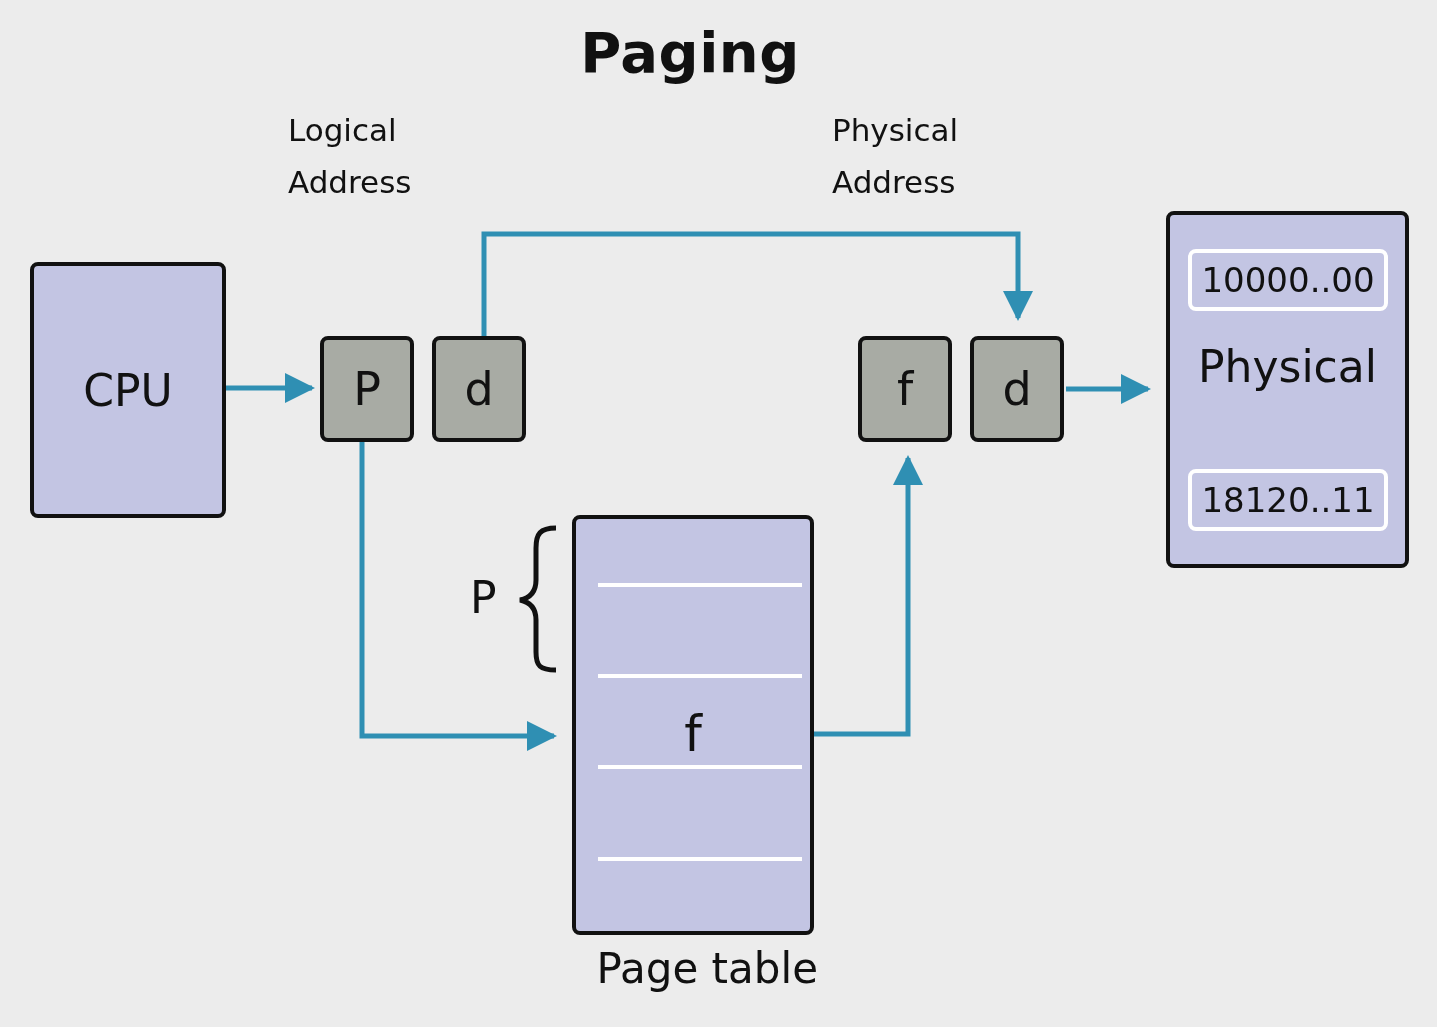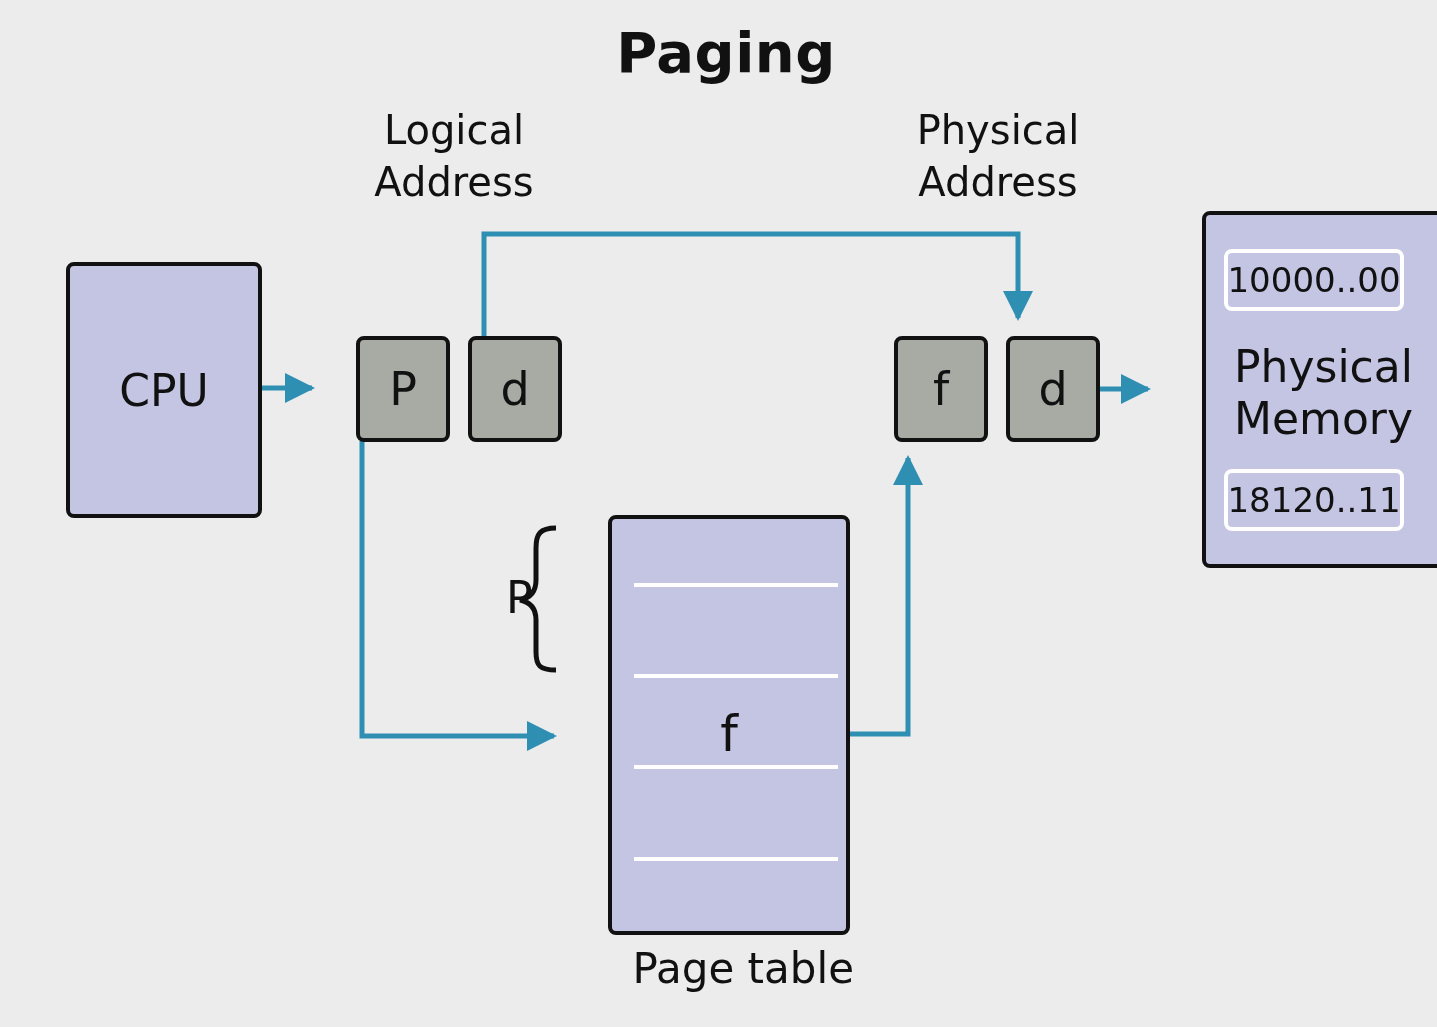--- a/index.html
+++ b/index.html
@@ -4,29 +4,29 @@
   <style>
     html, body { margin: 0; padding: 0; }
     body {
       width: 1437px; height: 1027px;
       background: #ececec;
       position: relative;
       overflow: hidden;
       font-family: "DejaVu Sans", sans-serif;
       color: #111;
     }
-    .abs { position: absolute; margin-left: 36px; }
+    .abs { position: absolute; }
     .title {
       left: 0; width: 1380px; top: 20px;
       text-align: center;
       font-size: 56px; font-weight: bold;
       letter-spacing: 0.5px;
     }
     .label2 {
-      font-size: 40px; text-align: center; line-height: 52px;
+      font-size: 31px; line-height: 52px;
       width: 260px;
     }
     .box-purple {
       background: #c3c5e3;
       border: 4px solid #111;
       border-radius: 8px;
       box-sizing: border-box;
     }
     .box-gray {
       background: #a8aba4;
@@ -39,21 +39,21 @@
     }
     .cpu {
       left: 30px; top: 262px; width: 196px; height: 256px;
       display: flex; align-items: center; justify-content: center;
       font-size: 44px;
     }
     .mem {
       left: 1166px; top: 211px; width: 243px; height: 357px;
     }
     .mem-slot {
-      position: absolute; left: 18px; width: 180px; height: 62px;
+      position: absolute; left: 18px; width: 200px; height: 62px;
       border: 4px solid #fff; border-radius: 8px; box-sizing: border-box;
       display: flex; align-items: center; justify-content: center;
       font-size: 34px;
     }
     .mem-label {
       position: absolute; left: 0; width: 100%; top: 126px;
       text-align: center; font-size: 44px; line-height: 52px;
     }
     .pt {
       left: 572px; top: 515px; width: 242px; height: 420px;
@@ -116,21 +116,20 @@
   <span>f</span>
 </div>
 <div class="abs box-gray" style="left:970px; top:336px;">
   <span>d</span>
 </div>
 
 <div class="abs box-purple mem">
   <div class="mem-slot" style="top:34px;">10000..00</div>
   <div class="mem-label">
     <div>Physical</div>
-    <div>Memory</div>
   </div>
   <div class="mem-slot" style="top:254px;">18120..11</div>
 </div>
 
 <div class="abs" style="left:470px; top:572px; font-size:44px;">P</div>
 
 <div class="abs box-purple pt">
   <div class="pt-line" style="top:64px;"></div>
   <div class="pt-line" style="top:155px;"></div>
   <div class="pt-f">f</div>

